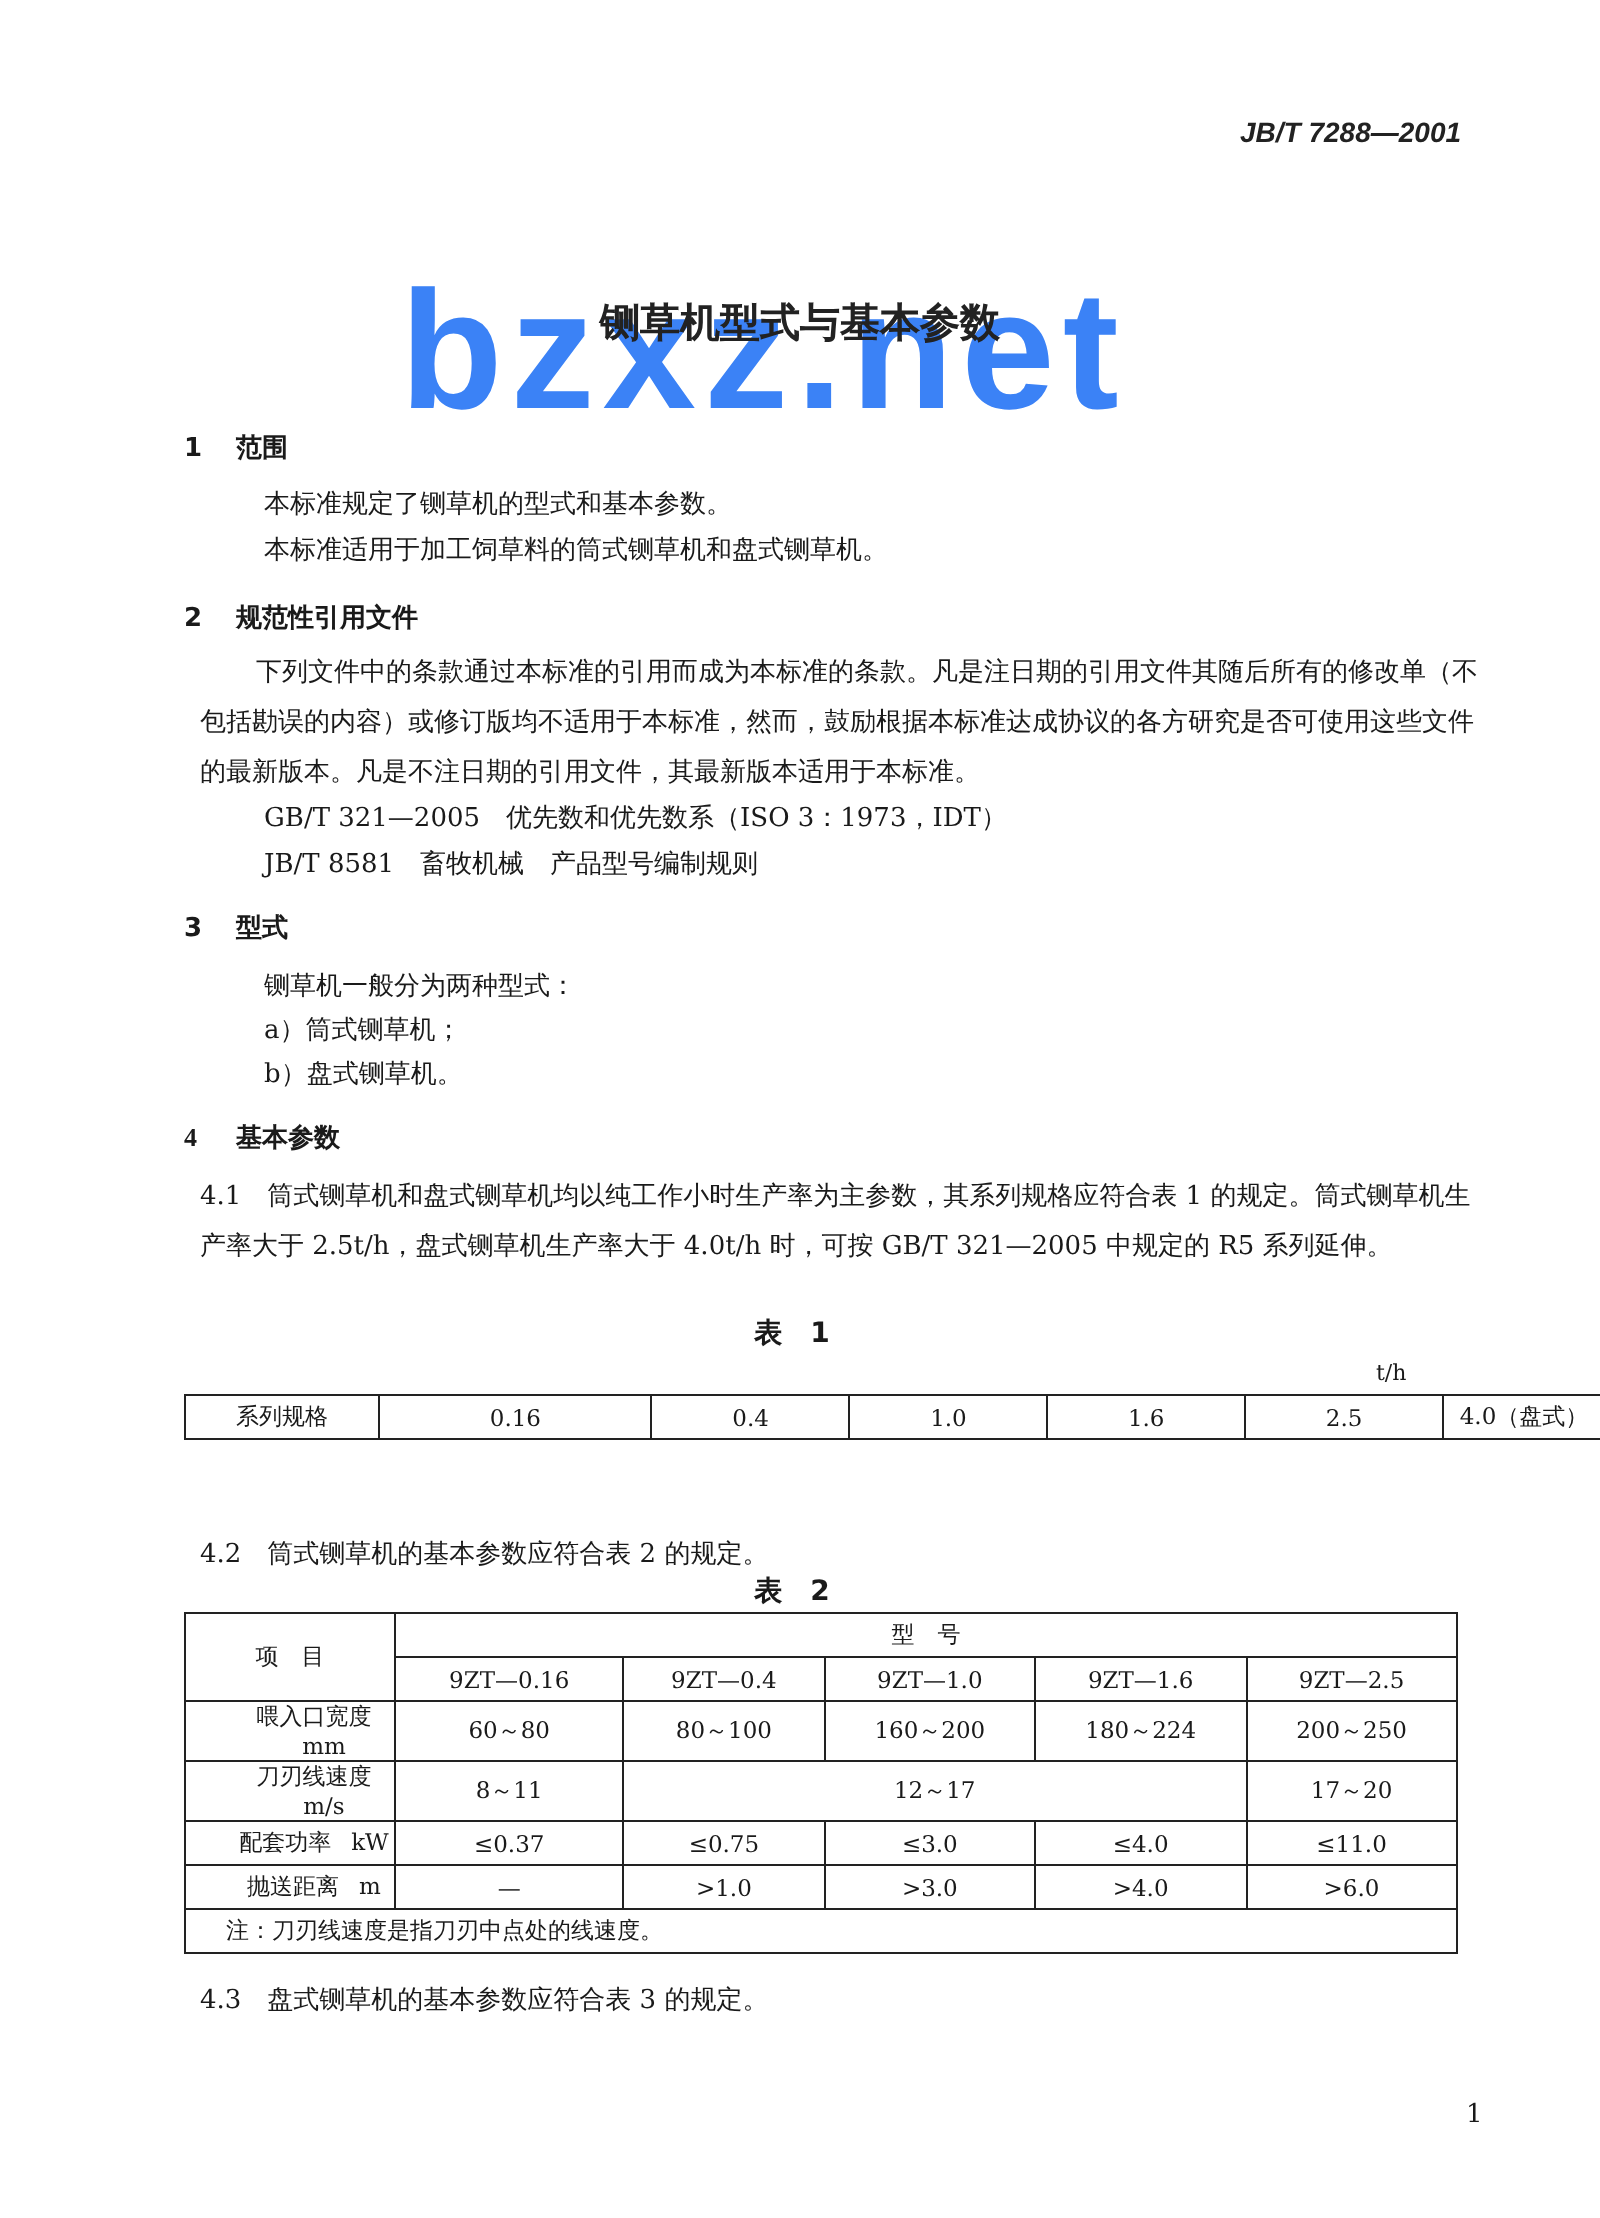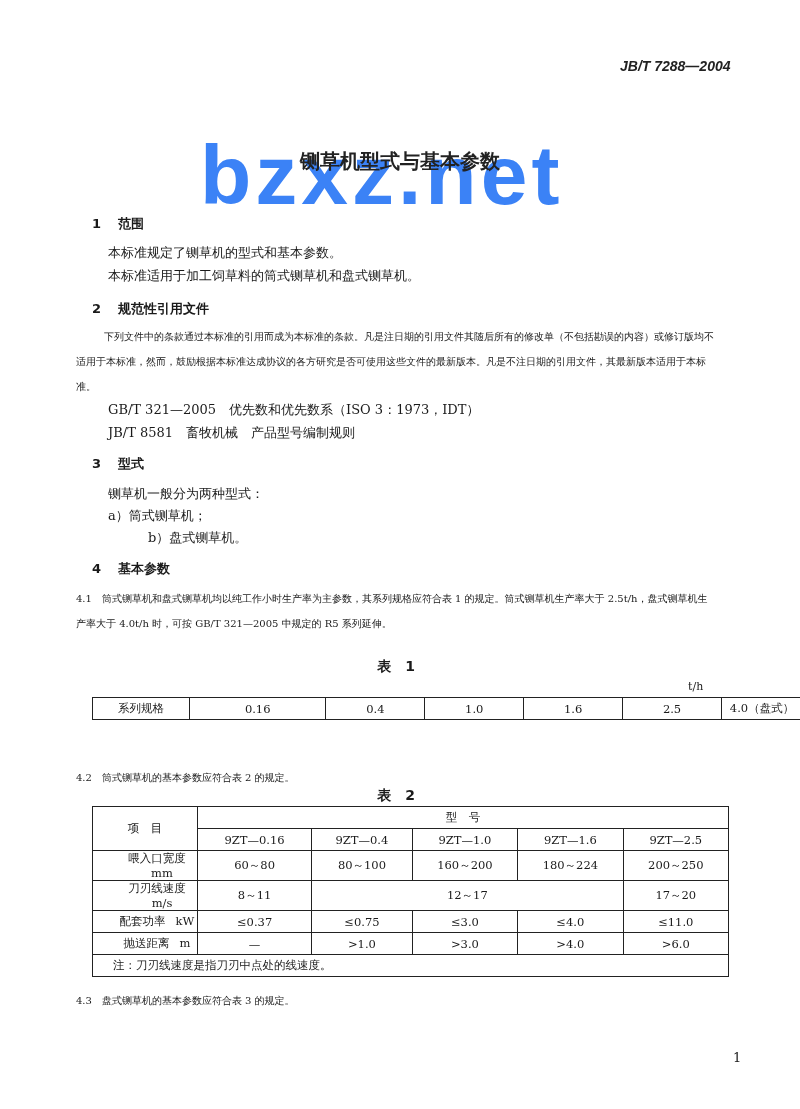--- a/index.html
+++ b/index.html
@@ -9,38 +9,38 @@
   .std-code { left:620px; top:58px; font-family:"Liberation Sans","DejaVu Sans",sans-serif;
               font-size:14px; font-weight:bold; font-style:italic; color:#222; }
   .watermark { left:200px; top:133px; font-family:"Liberation Sans","DejaVu Sans",sans-serif;
                font-weight:bold; font-size:84px; color:#3b82f6; letter-spacing:4px; line-height:1; }
   .title { left:0; width:800px; top:148px; text-align:center; font-family:"DejaVu Sans",sans-serif;
            font-size:20px; font-weight:bold; color:#222; }
   .title span { margin:0 0; }
   .h { font-family:"DejaVu Sans",sans-serif; font-size:13px; font-weight:bold; left:92px; }
   .h .num { display:inline-block; width:26px; }
   .p { font-size:13px; line-height:25px; }
-  .ind { left:108px; }
-  .para { left:76px; width:640px; font-size:10px; line-height:25px; text-indent:28px; }
+  .ind { left:132px; }
+  .para { left:100px; width:640px; font-size:13px; line-height:25px; text-indent:28px; }
   .caption { left:0; width:792px; text-align:center; font-family:"DejaVu Sans",sans-serif;
              font-size:14px; font-weight:bold; }
   table { border-collapse:collapse; font-size:11.5px; }
   td { border:1px solid #222; text-align:center; padding:0; height:21px; }
   .t1 { left:92px; top:697px; width:711px; }
   .t2 { left:92px; top:806px; width:637px; }
   td.note { text-align:left; padding-left:20px; }
   .unit-label { left:688px; top:680px; font-size:11px; }
   .page-num { left:733px; top:1050px; font-size:13px; }
   .lbl { display:inline-block;padding-left:24px; }
   .lbl .u { margin-left:10px; }
 </style>
 </head>
 <body>
 
-<div class="abs std-code">JB/T 7288—2004</div>
+<div class="abs std-code">JB/T 7288—2001</div>
 <div class="abs watermark">bzxz.net</div>
 <div class="abs title">
   <span>铡草机</span><span>型式与基本参数</span>
 </div>
 
 <div class="abs h" style="top:215px;">
   <span class="num">1</span><span>范围</span>
 </div>
 <div class="abs p ind" style="top:240px;">本标准规定了铡草机的型式和基本参数。</div>
 <div class="abs p ind" style="top:263px;">本标准适用于加工饲草料的筒式铡草机和盘式铡草机。</div>
@@ -54,23 +54,23 @@
 </div>
 <div class="abs p ind" style="top:420px;">
   <span>JB/T 8581</span>　<span>畜牧机械　产品型号编制规则</span>
 </div>
 
 <div class="abs h" style="top:455px;">
   <span class="num">3</span><span>型式</span>
 </div>
 <div class="abs p ind" style="top:481px;">铡草机一般分为两种型式：</div>
 <div class="abs p ind" style="top:503px;">a）筒式铡草机；</div>
-<div class="abs p ind" style="top:525px;margin-left:40px;">b）盘式铡草机。</div>
+<div class="abs p ind" style="top:525px;">b）盘式铡草机。</div>
 
-<div class="abs h" style="top:560px;">
+<div class="abs h" style="top:560px;font-family:Liberation Serif, serif;">
   <span class="num">4</span><span>基本参数</span>
 </div>
 <div class="abs para" style="top:586px; text-indent:0;">4.1　筒式铡草机和盘式铡草机均以纯工作小时生产率为主参数，其系列规格应符合表 1 的规定。筒式铡草机生产率大于 2.5t/h，盘式铡草机生产率大于 4.0t/h 时，可按 GB/T 321—2005 中规定的 R5 系列延伸。</div>
 
 <div class="abs caption" style="top:658px;">表　1</div>
 <div class="abs unit-label">t/h</div>
 <table class="abs t1">
   <tbody>
       <tr>
     <td style="width:96px;">系列规格</td>

